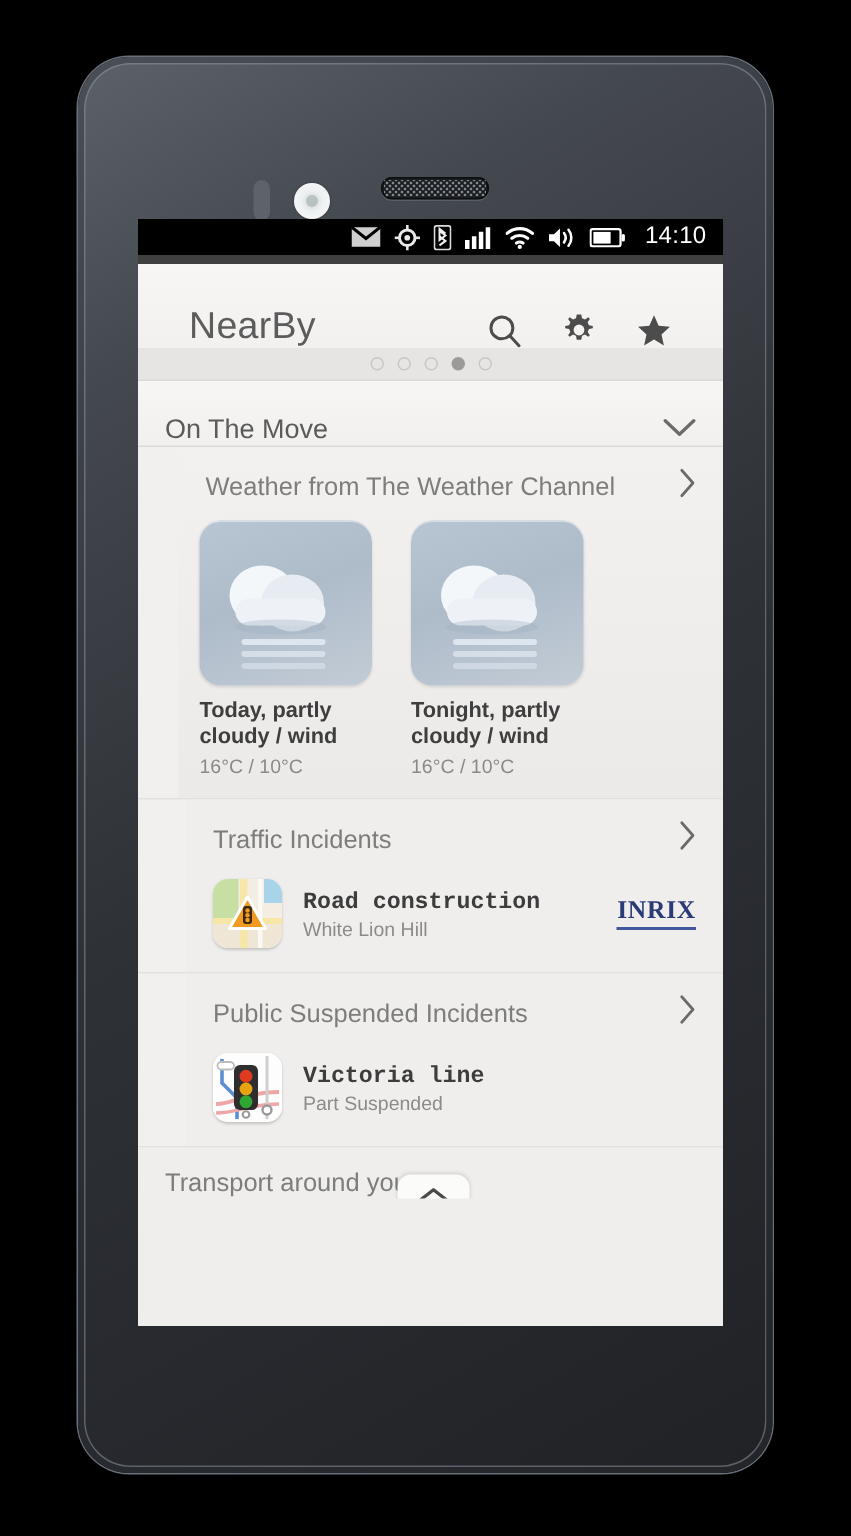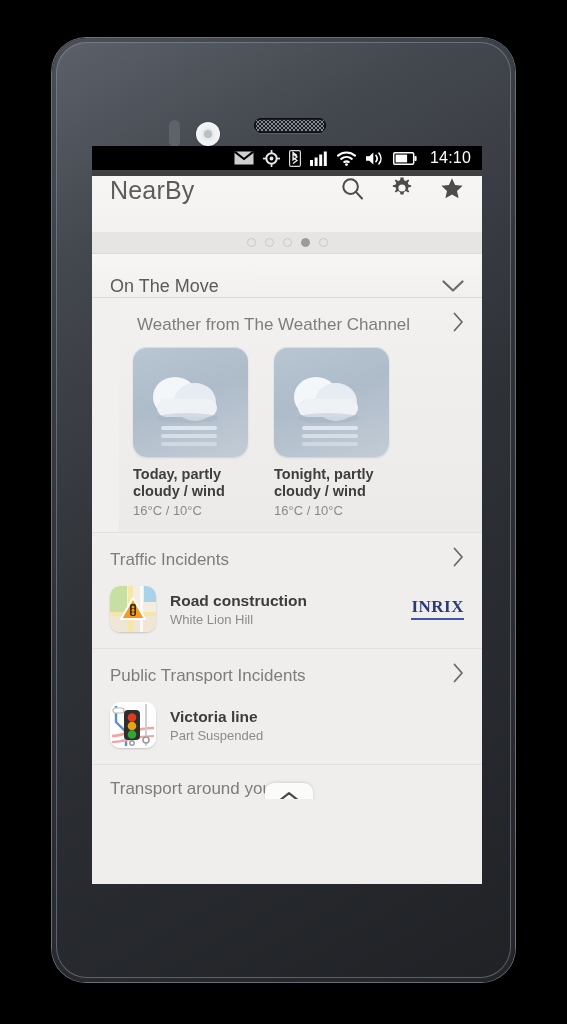--- a/index.html
+++ b/index.html
@@ -83,21 +83,21 @@
   }
   #status-bar .sb-icon { display:flex; align-items:center; color:#fff; }
   #status-bar .sb-time {
     color:#fff; font-size:16px; margin-left:4px; letter-spacing:.2px;
   }
 
   
   #app-header {
     height: 56px;
     background: linear-gradient(#f7f6f5, #f2f1ef);
-    display: flex; align-items: flex-start; padding: 0 18px;
+    display: flex; align-items: flex-end; padding: 0 34px;
   }
   #app-title {
     font-size: 25px; color: #5c5c5c; font-weight: 400; letter-spacing: .2px;
   }
   .header-actions { margin-left:auto; display:flex; align-items:center; gap: 26px; }
   .header-actions .hicon { display:flex; cursor:pointer; color:#4c4c4c; }
 
   
   #page-dots {
     height: 22px; background:#e6e5e3;
@@ -137,32 +137,32 @@
     box-shadow: inset 0 1px 0 rgba(255,255,255,.45), 0 1px 2px rgba(0,0,0,.12);
     position:relative; overflow:hidden;
   }
   .weather-title {
     margin-top:9px; font-size:14.5px; line-height:17px;
     font-weight:bold; color:#3e3e3e;
   }
   .weather-sub { margin-top:3px; font-size:13px; color:#8a8a88; }
 
   
-  .incident-block { background:#efeeec; }
+  .incident-block { background:#efeeec;margin-left:32px; }
   .incident-row {
     display:flex; align-items:center; padding: 4px 18px 16px 18px;
   }
   .incident-thumb {
     width:46px; height:46px; border-radius:10px; overflow:hidden;
     position:relative; flex:0 0 auto;
     box-shadow: 0 1px 2px rgba(0,0,0,.18);
     background:#fff;
   }
   .incident-text { margin-left:14px; }
-  .incident-name { font-size:15.5px; font-weight:bold; color:#3d3d3d; }
+  .incident-name { font-size:15.5px; font-weight:bold; color:#3d3d3d;font-family:Liberation Mono, monospace; }
   .incident-desc { font-size:13px; color:#8b8b89; margin-top:2px; }
   .inrix-logo {
     margin-left:auto; font-family:"Liberation Serif", serif;
     font-weight:bold; font-size:17px; color:#2b3a78;
     letter-spacing:.5px; border-bottom:2px solid #4356a0; line-height:1.1;
     padding-bottom:1px;
   }
   .row-sep { height:1px; background:#e2e1df; margin:0 0 0 0; }
 
   
@@ -381,21 +381,21 @@
               <div class="incident-desc">White Lion Hill</div>
             </div>
             <div class="inrix-logo">INRIX</div>
           </div>
         </div>
 
         <div class="row-sep"></div>
 
         <div class="incident-block">
           <div class="section-header">
-            <span>Public Transport Incidents</span>
+            <span>Public Suspended Incidents</span>
             <span class="sh-chevron">
               <svg width="11" height="20" viewBox="0 0 11 20">
                   <path d="M1.5 1.5 L9 10 L1.5 18.5" fill="none" stroke="#6a6a68" stroke-width="1.8" stroke-linecap="round" stroke-linejoin="round"></path>
                 </svg>
             </span>
           </div>
           <div class="incident-row">
             <div class="incident-thumb">
               <svg width="46" height="46" viewBox="0 0 46 46">
                 <rect width="46" height="46" fill="#fdfdfd"></rect>

